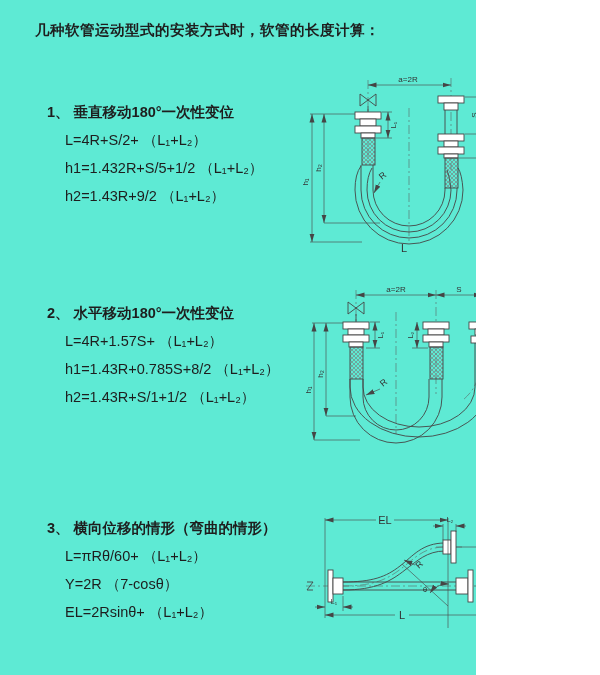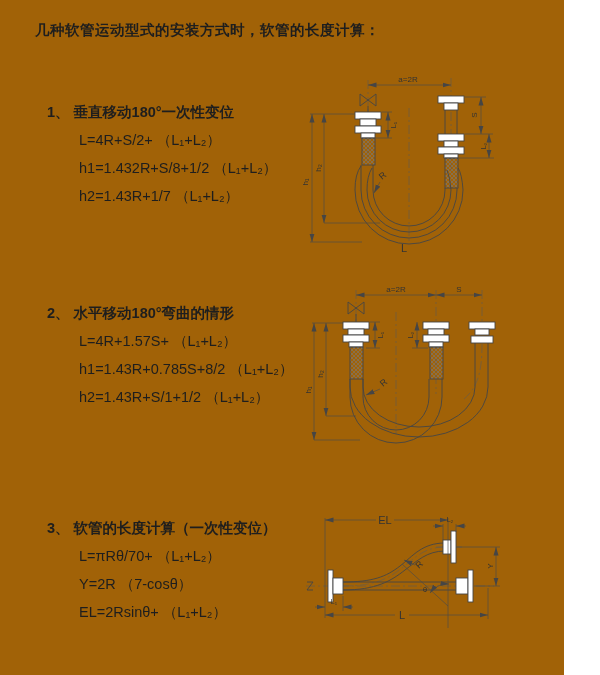--- a/index.html
+++ b/index.html
@@ -1,25 +1,25 @@
 <!DOCTYPE html>
 <html><head>
 <meta charset="utf-8">
 <style>
   html,body{margin:0;padding:0;background:#ffffff;}
   .page{
-    position:relative;width:564px;height:675px;background:#a16207;
+    position:relative;width:476px;height:675px;background:#5eead4;
     font-family:"Liberation Sans","DejaVu Sans",sans-serif;color:#1e1e1e;overflow:hidden;
   }
   .title{position:absolute;left:35px;top:21px;font-size:14.5px;font-weight:600;letter-spacing:.5px;white-space:nowrap;}
   .section{position:absolute;left:47px;width:265px;}
   #sec1{top:103px;} #sec2{top:304px;} #sec3{top:519px;}
   .sec-heading{font-size:14.5px;font-weight:600;margin:0 0 4px 0;white-space:nowrap;}
   .sec-num{margin-right:4px;}
-  .formula{font-size:14.5px;line-height:28px;margin-left:32px;white-space:nowrap;}
+  .formula{font-size:14.5px;line-height:28px;margin-left:18px;white-space:nowrap;}
   svg.diagram{position:absolute;}
   #d1{left:300px;top:70px;} #d2{left:300px;top:282px;} #d3{left:298px;top:500px;}
   svg text{font-family:"Liberation Sans","DejaVu Sans",sans-serif;fill:#333;}
   .dim{font-size:8px;} .dims{font-size:7px;} .big{font-size:11px;} .rlab{font-size:9px;}
   .ln{stroke:#454545;stroke-width:.9;fill:none;}
   .fit{stroke:#454545;stroke-width:.9;fill:#fff;}
   .braid{stroke:#454545;stroke-width:.9;}
   .dm{stroke:#4a4a4a;stroke-width:.65;fill:none;}
   .cl{stroke:#5a5a5a;stroke-width:.55;fill:none;stroke-dasharray:9 3 2 3;}
 </style>
@@ -28,38 +28,38 @@
 
 <div class="page">
 
   <div class="title">几种软管运动型式的安装方式时，软管的长度计算：</div>
 
   <div class="section" id="sec1">
     <div class="sec-heading">
       <span class="sec-num">1、</span><span>垂直移动180°一次性变位</span>
     </div>
     <div class="formula">L=4R+S/2+ （L₁+L₂）</div>
-    <div class="formula">h1=1.432R+S/8+1/2 （L₁+L₂）</div>
-    <div class="formula">h2=1.43R+1/7 （L₁+L₂）</div>
+    <div class="formula">h1=1.432R+S/5+1/2 （L₁+L₂）</div>
+    <div class="formula">h2=1.43R+9/2 （L₁+L₂）</div>
   </div>
 
   <div class="section" id="sec2">
     <div class="sec-heading">
-      <span class="sec-num">2、</span><span>水平移动180°弯曲的情形</span>
+      <span class="sec-num">2、</span><span>水平移动180°一次性变位</span>
     </div>
     <div class="formula">L=4R+1.57S+ （L₁+L₂）</div>
     <div class="formula">h1=1.43R+0.785S+8/2 （L₁+L₂）</div>
     <div class="formula">h2=1.43R+S/1+1/2 （L₁+L₂）</div>
   </div>
 
   <div class="section" id="sec3">
     <div class="sec-heading">
-      <span class="sec-num">3、</span><span>软管的长度计算（一次性变位）</span>
+      <span class="sec-num">3、</span><span>横向位移的情形（弯曲的情形）</span>
     </div>
-    <div class="formula">L=πRθ/70+ （L₁+L₂）</div>
+    <div class="formula">L=πRθ/60+ （L₁+L₂）</div>
     <div class="formula">Y=2R （7-cosθ）</div>
     <div class="formula">EL=2Rsinθ+ （L₁+L₂）</div>
   </div>
 
   <svg class="diagram" id="d1" width="295" height="195" viewBox="0 0 295 195">
     <defs>
       <marker id="ar1" orient="auto" markerUnits="userSpaceOnUse" markerWidth="9" markerHeight="7" refX="8.5" refY="3">
           <path d="M8.5,3 L0,.5 L0,5.5 Z" fill="#454545"></path>
         </marker>
       <marker id="ar1r" orient="auto-start-reverse" markerUnits="userSpaceOnUse" markerWidth="9" markerHeight="7" refX="8.5" refY="3">

